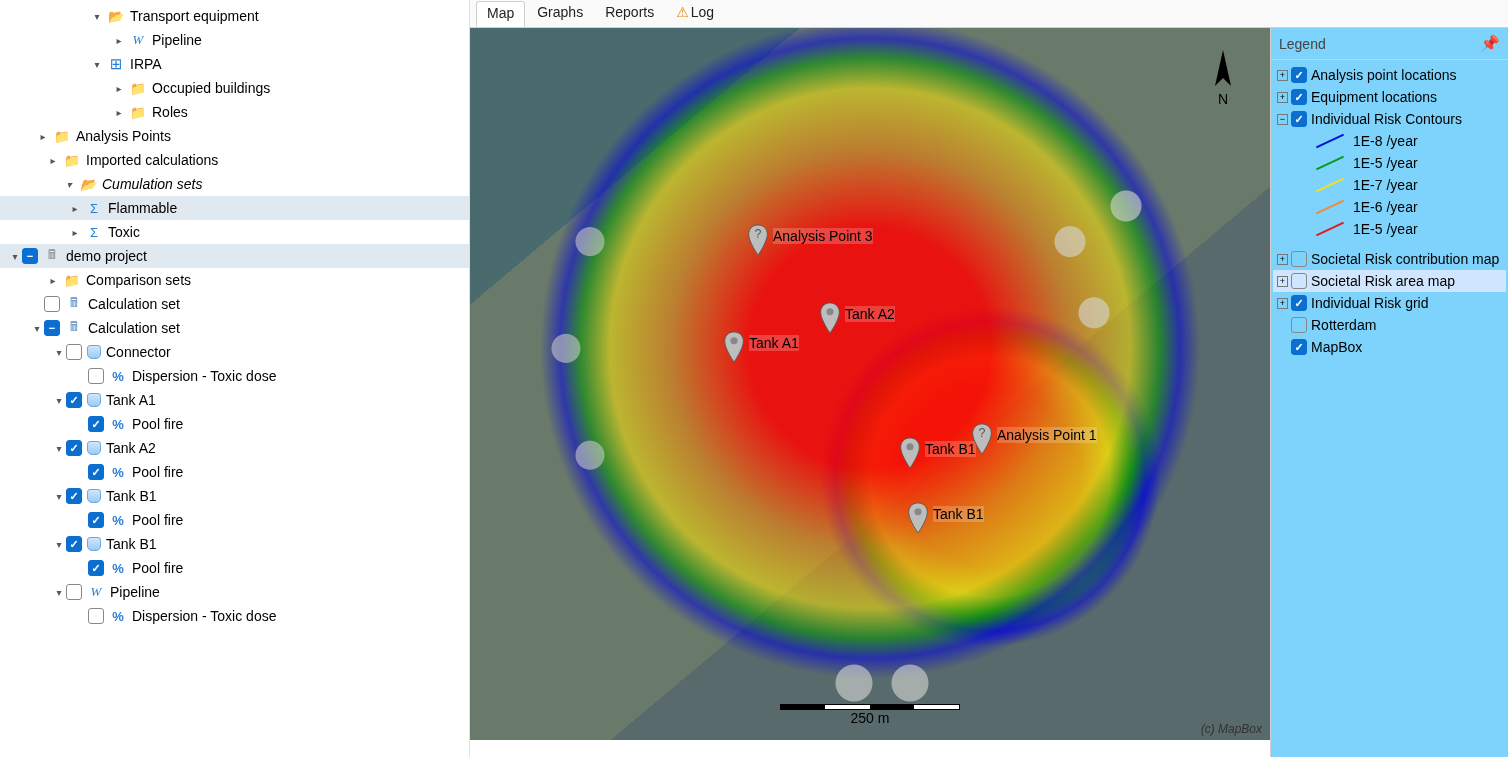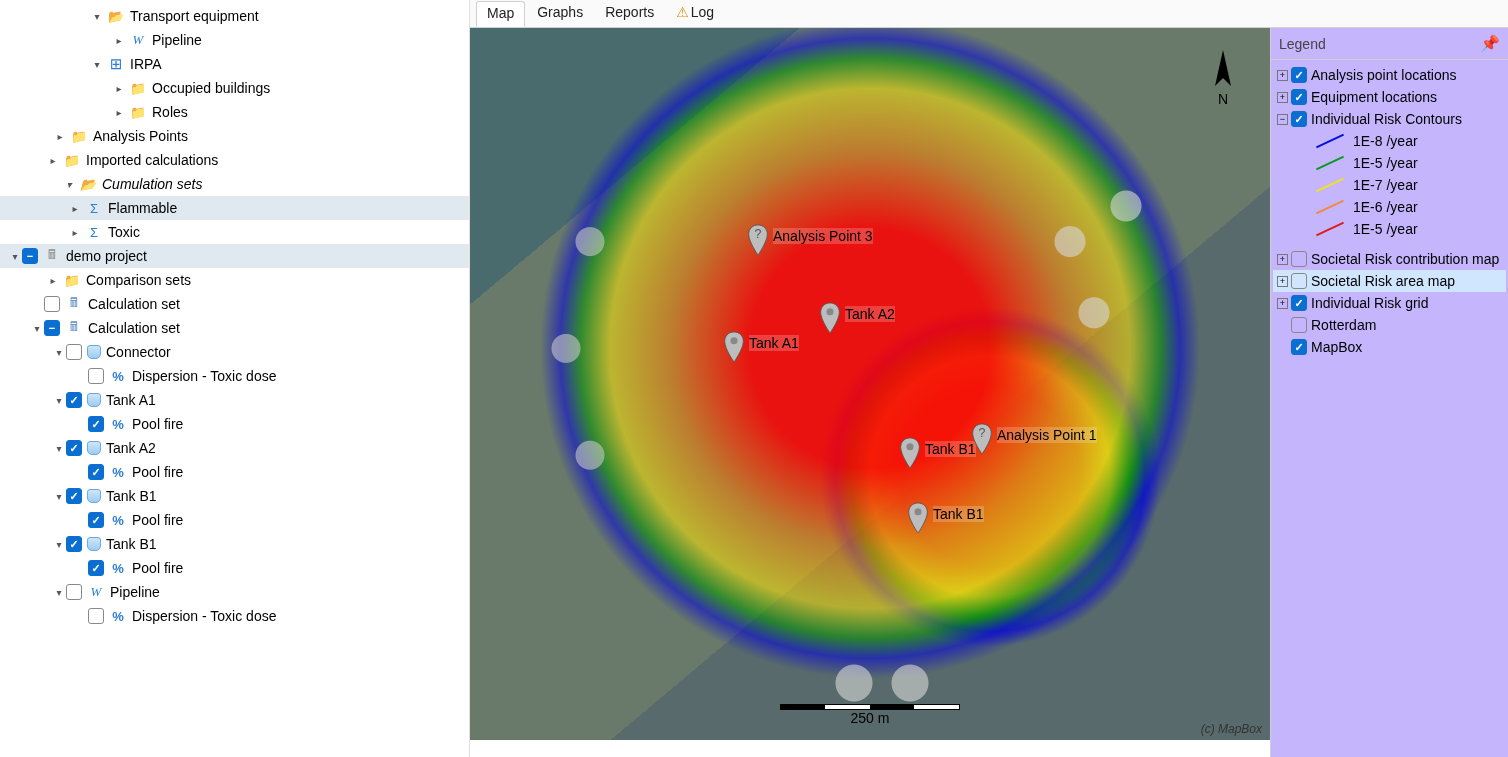--- a/index.html
+++ b/index.html
@@ -64,21 +64,21 @@
     radial-gradient(circle at 55% 92%, #d8d8d8 18px, transparent 19px);
   opacity:0.6;
 }
 .marker { position: absolute; width: 22px; height: 32px; transform: translate(-50%, -100%); }
 .marker svg { width: 100%; height: 100%; }
 .marker .mlabel { position: absolute; left: 26px; top: 4px; white-space: nowrap; color: #000; background: rgba(255,255,255,0.2); font-weight: 500; }
 .compass { position: absolute; top: 20px; right: 30px; width: 34px; height: 60px; }
 .scalebar { position: absolute; bottom: 14px; left: 50%; transform: translateX(-50%); text-align: center; color:#000;}
 .scalebar .bar { width: 180px; height: 6px; background: linear-gradient(to right,#000 0 25%,#fff 25% 50%,#000 50% 75%,#fff 75% 100%); border:1px solid #000;}
 .copyright { position: absolute; bottom: 4px; right: 8px; font-style: italic; color: #333; font-size:12px; }
-.legend-pane { width: 238px; border-left: 1px solid #d0d0d0; background: #c4b5fd; display:flex; flex-direction:column;}
+.legend-pane { width: 238px; border-left: 1px solid #d0d0d0; background: #7dd3fc; display:flex; flex-direction:column;}
 .legend-hdr { display: flex; justify-content: space-between; align-items: center; padding: 4px 8px; border-bottom: 1px solid #d0d0d0; color:#444; height:32px;}
 .pin { color: #555; cursor:pointer; font-size:16px;}
 .legend-body { padding: 4px 2px; overflow-y:auto; flex:1;}
 .lg-row { display: flex; align-items: center; height: 22px; padding-left: 4px; cursor: default; }
 .lg-row.sel { background: #d0e6ff; }
 .lg-row .sq { width:11px; height:11px; border:1px solid #777; margin-right:3px; font-size:9px; text-align:center; line-height:9px; cursor:pointer;}
 .lg-row .sq::before{content:"+";}
 .lg-row .sq.m::before{content:"−";}
 .lg-row .sq.sp{border:none;}
 .lg-row .sq.sp::before{content:"";}
@@ -108,21 +108,21 @@
     <div class="tree-row" style="padding-left: 112px;">
       <span class="expander rt"></span>
       <span class="ico ico-folderc"></span>
       <span class="lbl">Occupied buildings</span>
     </div>
     <div class="tree-row" style="padding-left: 112px;">
       <span class="expander rt"></span>
       <span class="ico ico-folderc"></span>
       <span class="lbl">Roles</span>
     </div>
-    <div class="tree-row" style="padding-left: 36px; margin-left: 17px;">
+    <div class="tree-row" style="padding-left: 36px;">
       <span class="expander rt"></span>
       <span class="ico ico-folderc"></span>
       <span class="lbl">Analysis Points</span>
     </div>
     <div class="tree-row" style="padding-left: 46px;">
       <span class="expander rt"></span>
       <span class="ico ico-folderc"></span>
       <span class="lbl">Imported calculations</span>
     </div>
     <div class="tree-row" style="padding-left: 62px; font-style: italic;">

